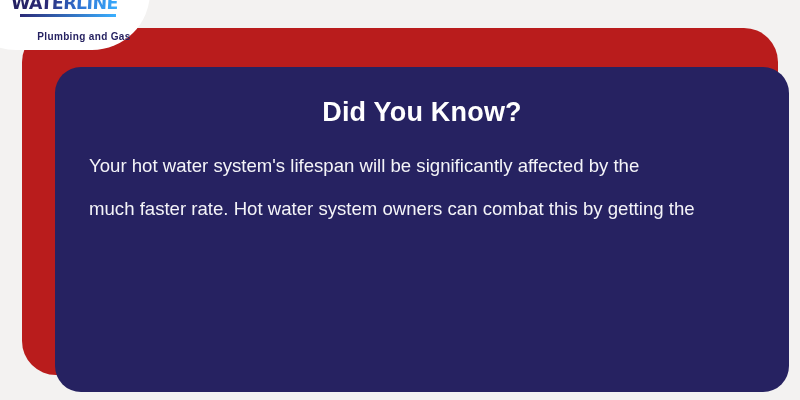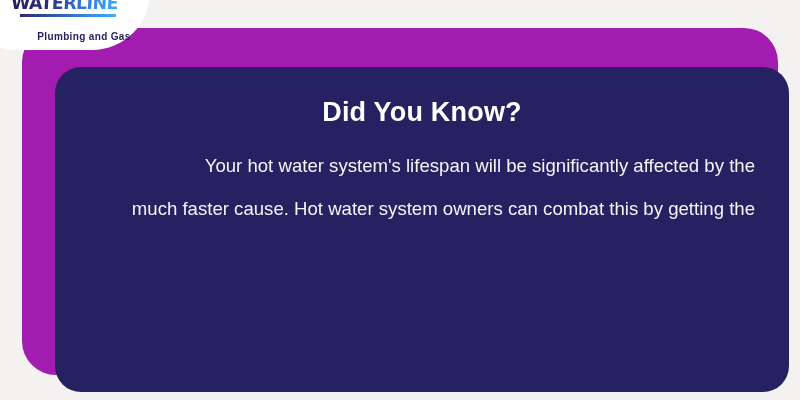--- a/index.html
+++ b/index.html
@@ -10,21 +10,21 @@
     background:#f3f2f1;
     font-family:"Liberation Sans", sans-serif;
     position:relative;
   }
 
   
   #blue-frame {
     position:absolute;
     left:22px; top:28px;
     width:756px; height:347px;
-    background:#a21caf;
+    background:#b91c1c;
     border-radius:34px;
   }
 
   
   #navy-card {
     position:absolute;
     left:33px; top:39px;
     width:734px; height:325px;
     background:#262261;
     border-radius:26px;
@@ -38,21 +38,21 @@
     font-weight:bold;
     letter-spacing:.2px;
     margin-top:16px;
     margin-bottom:8px;
   }
 
   #card-body { margin-top:16px; }
 
   .body-line {
     display:block;
-    text-align:right;
+    text-align:left;
     color:#f4f4f8;
     font-size:18.6px;
     line-height:43px;
     white-space:nowrap;
     font-weight:400;
   }
 
   
   #logo-badge {
     position:absolute;
@@ -98,21 +98,21 @@
   }
 </style>
 </head>
 <body>
 
 <div id="blue-frame">
   <div id="navy-card">
     <h1 id="card-title">Did You Know?</h1>
     <div id="card-body">
       <span class="body-line">Your hot water system's lifespan will be significantly affected by the</span>
-      <span class="body-line">much faster cause. Hot water system owners can combat this by getting the</span>
+      <span class="body-line">much faster rate. Hot water system owners can combat this by getting the</span>
     </div>
   </div>
 </div>
 
 <div id="logo-badge">
   <div id="logo-wordmark">WATERLINE</div>
   <div id="logo-underline"></div>
   <div id="logo-tagline">Plumbing and Gas</div>
 </div>
 

